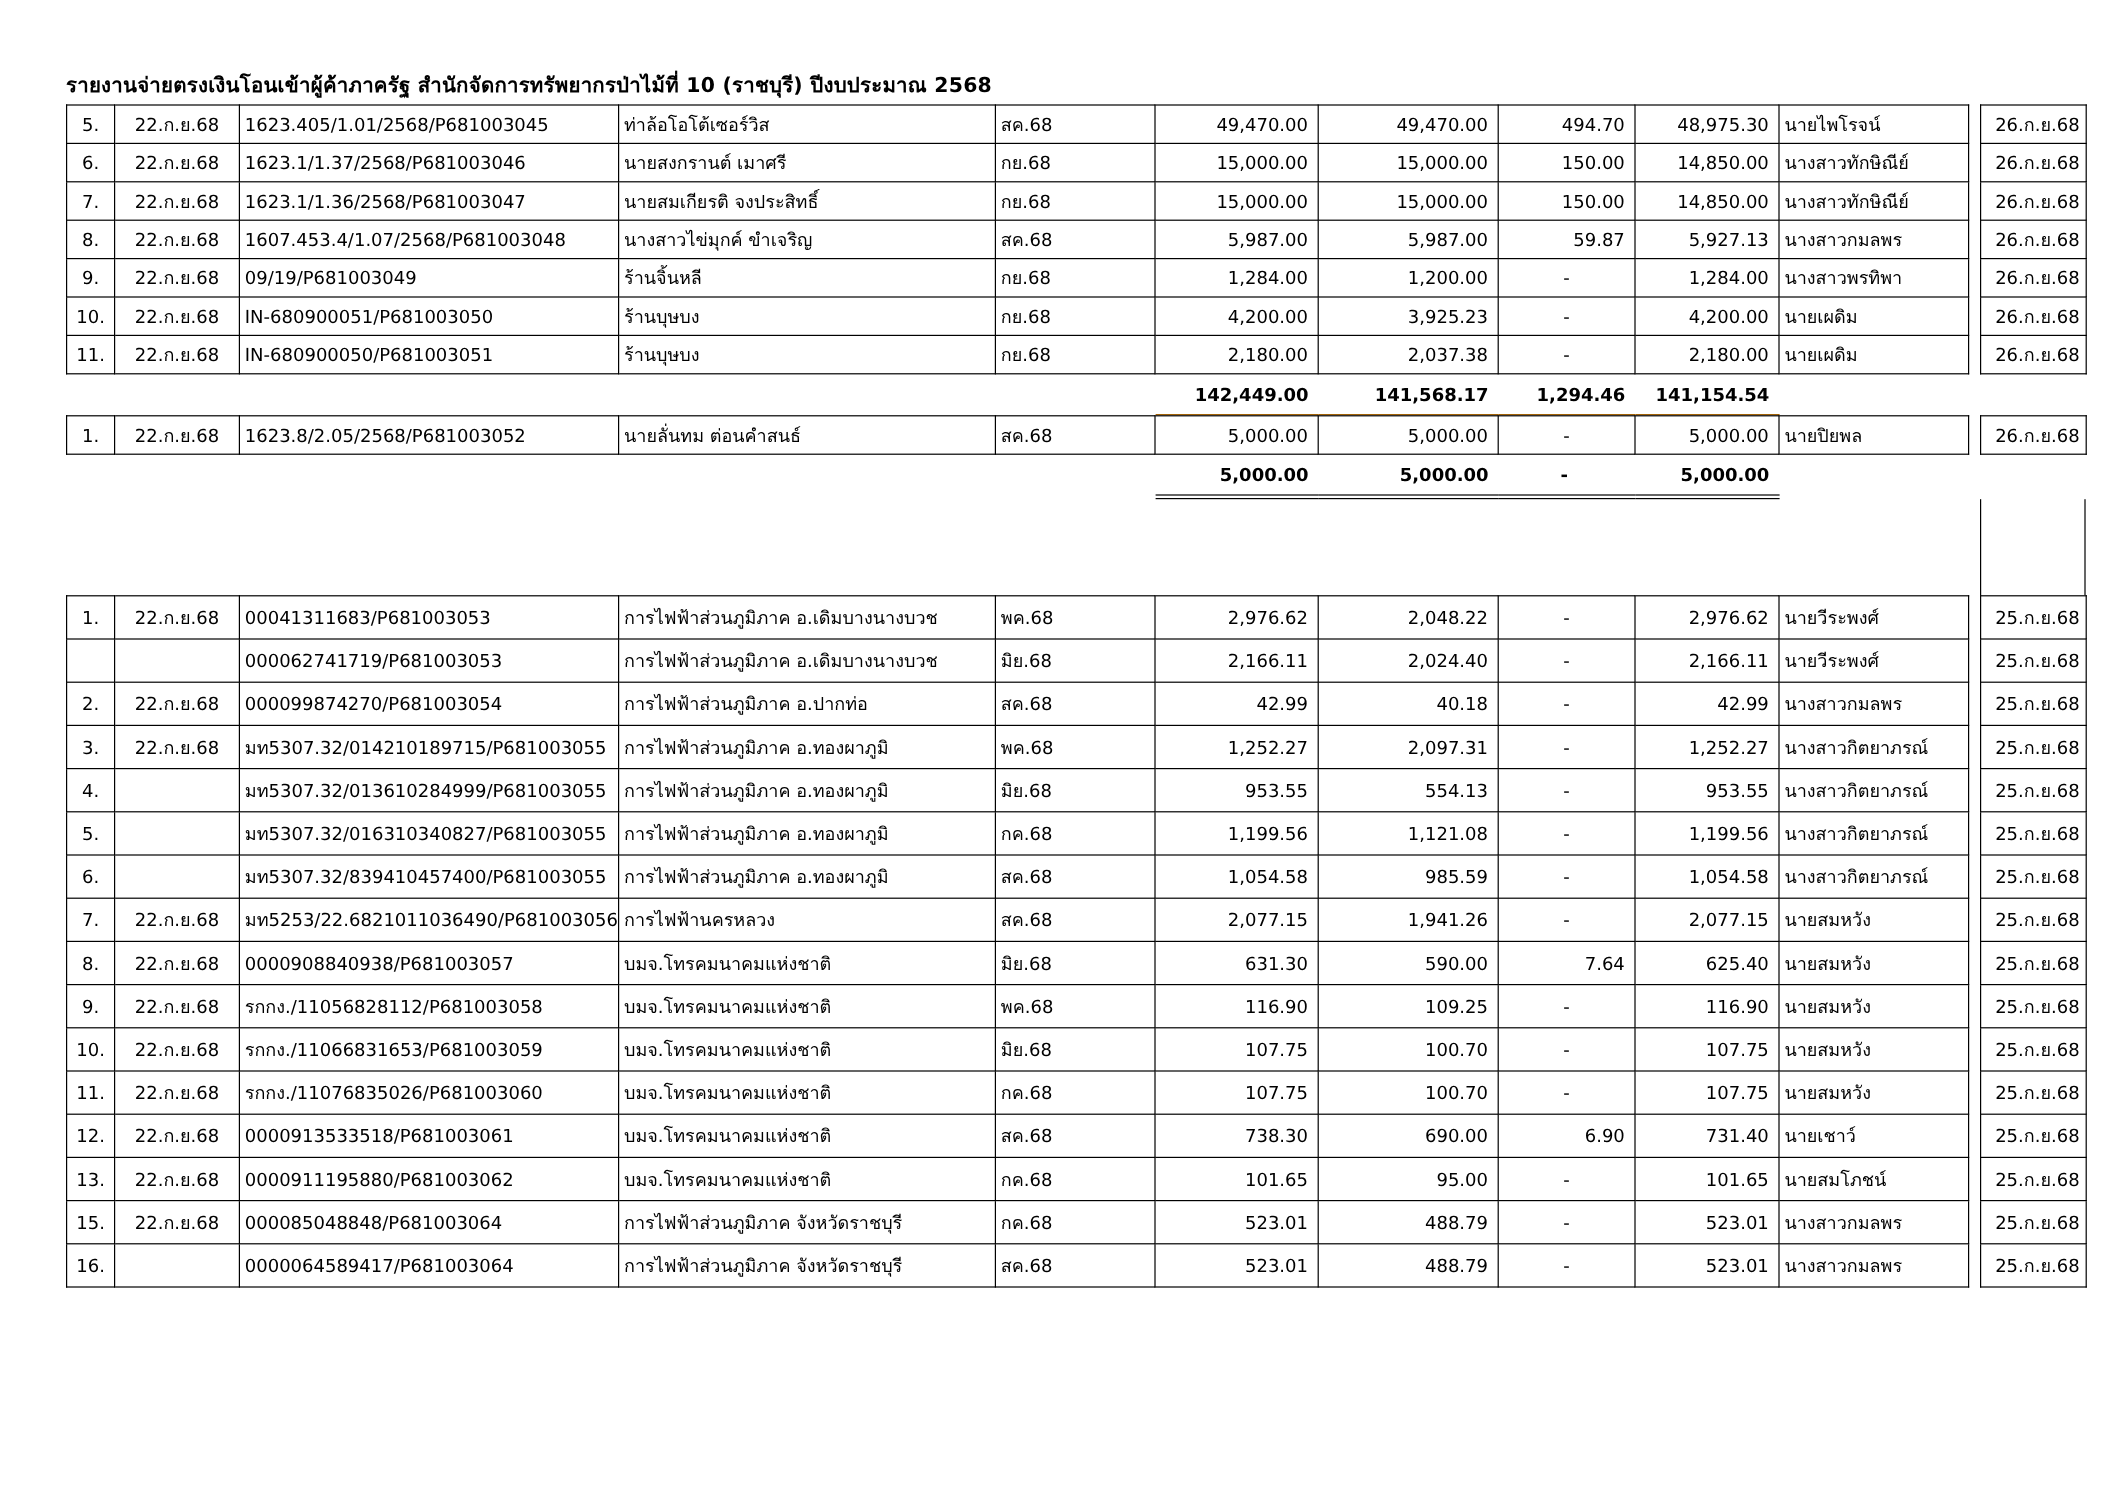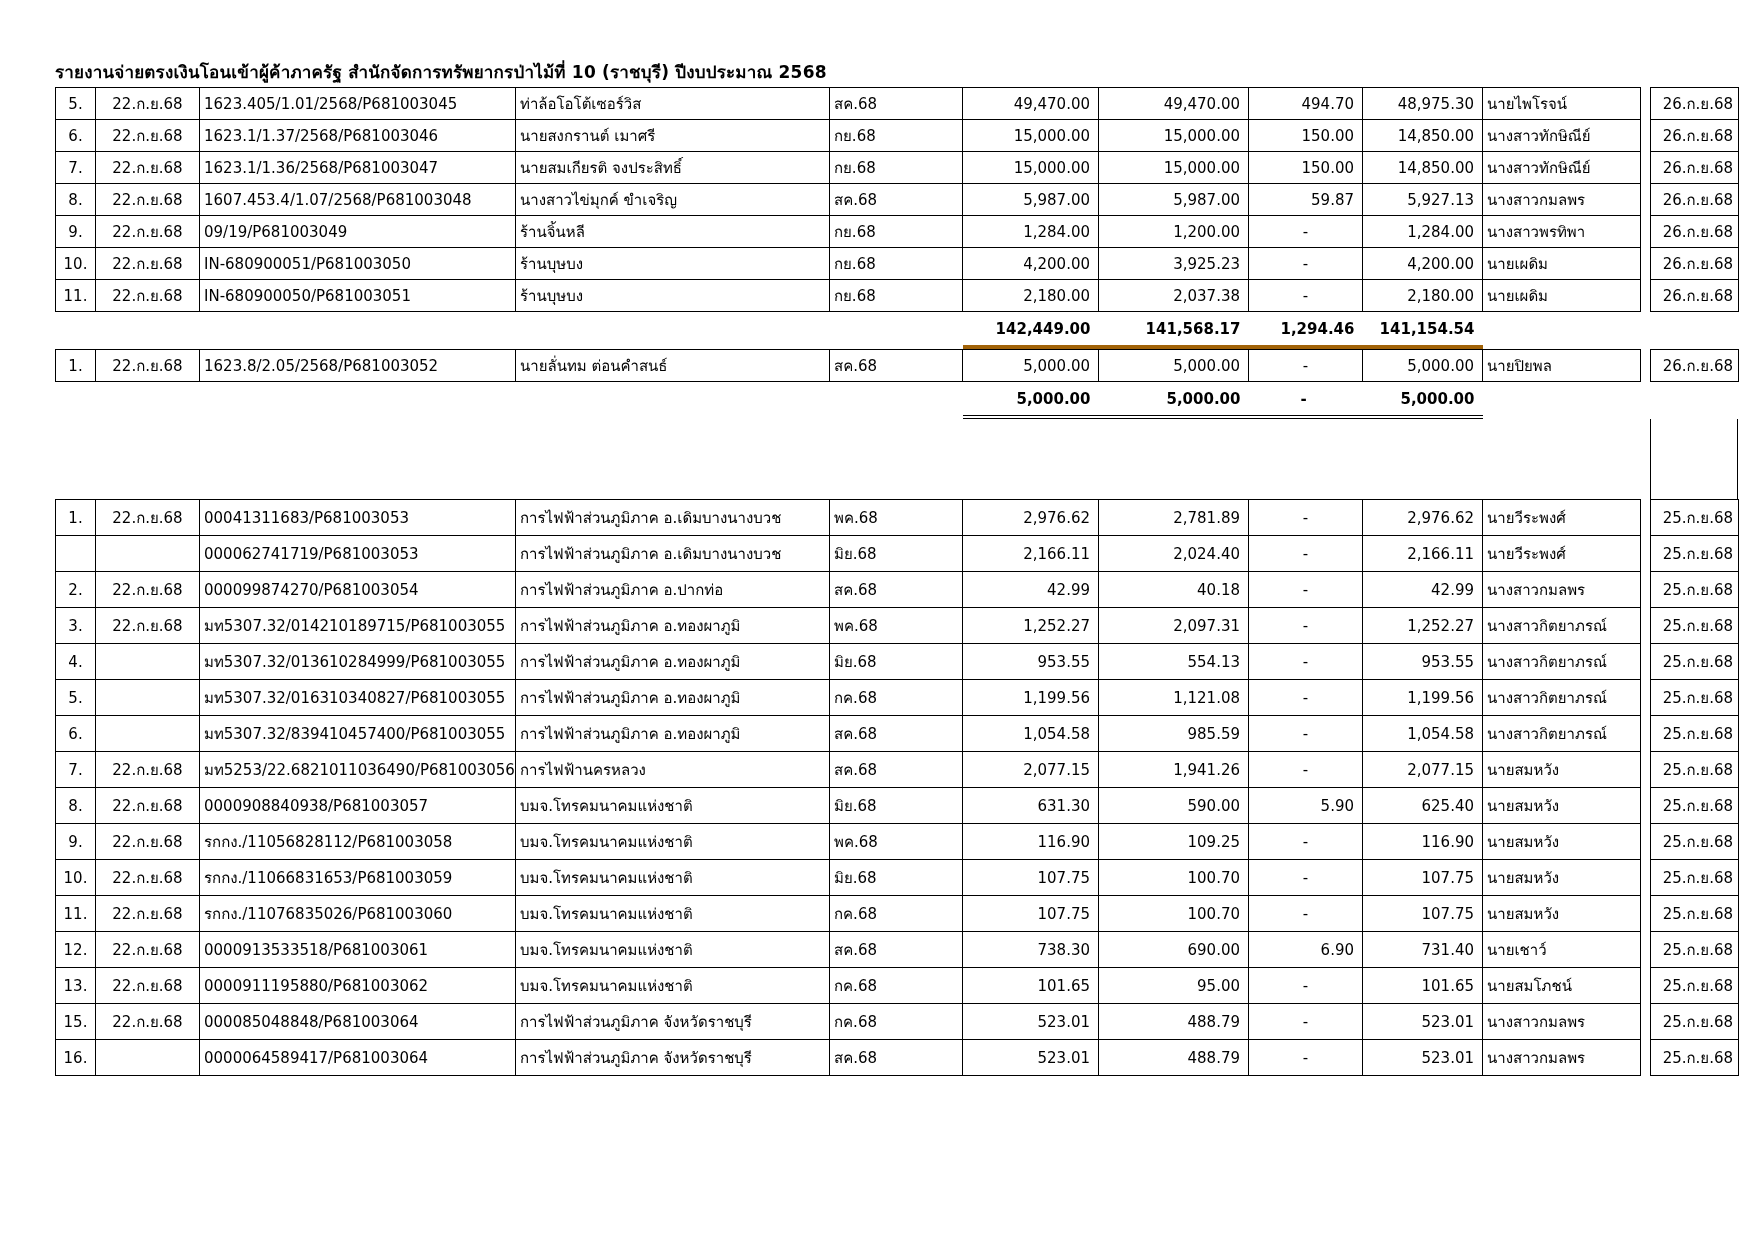--- a/index.html
+++ b/index.html
@@ -23,21 +23,21 @@
     white-space:nowrap;overflow:hidden;vertical-align:middle;
   }
   table.sec-c td{height:35px;}
   td.sp{border:none;}
   td.a-c{text-align:center;}
   td.a-r{text-align:right;padding-right:8px;}
   td.recv{text-align:right;padding-right:5px;}
   td.dash{text-align:center;padding-right:4px;}
   tfoot td{border:none;font-weight:bold;height:33px;}
   tfoot td.t-amt{text-align:right;padding-right:8px;}
-  tfoot.t-single td.t-amt{border-bottom:4px solid #a16207;}
+  tfoot.t-single td.t-amt{border-bottom:1px solid #a16207;}
   tfoot.t-double td.t-amt{border-bottom:4px double #000;}
   tfoot td.t-amt.dash{text-align:center;}
   .section-gap{position:relative;width:1683px;height:80px;}
   .recv-gap-lines{
     position:absolute;right:0;top:0;bottom:0;width:88px;box-sizing:border-box;
     border-left:1px solid #000;border-right:1px solid #000;
   }
   .footer{
     position:relative;width:1683px;border-bottom:1px solid #000;
     text-align:center;font-size:15px;padding:5px 0 5px 0;margin-top:2px;
@@ -245,21 +245,21 @@
         <col class="c-recv">
     </colgroup>
     <tbody>
         <tr class="data-row">
     <td class="a-c">1.</td>
     <td class="a-c">22.ก.ย.68</td>
     <td>00041311683/P681003053</td>
     <td>การไฟฟ้าส่วนภูมิภาค อ.เดิมบางนางบวช</td>
     <td>พค.68</td>
     <td class="a-r">2,976.62</td>
-    <td class="a-r">2,781.89</td>
+    <td class="a-r">2,048.22</td>
     <td class="a-r dash">-</td>
     <td class="a-r">2,976.62</td>
     <td>นายวีระพงศ์</td>
     <td class="sp"></td>
     <td class="recv">25.ก.ย.68</td>
   </tr>
         <tr class="data-row">
     <td class="a-c"></td>
     <td class="a-c"></td>
     <td>000062741719/P681003053</td>
@@ -358,21 +358,21 @@
     <td class="recv">25.ก.ย.68</td>
   </tr>
         <tr class="data-row">
     <td class="a-c">8.</td>
     <td class="a-c">22.ก.ย.68</td>
     <td>0000908840938/P681003057</td>
     <td>บมจ.โทรคมนาคมแห่งชาติ</td>
     <td>มิย.68</td>
     <td class="a-r">631.30</td>
     <td class="a-r">590.00</td>
-    <td class="a-r">5.90</td>
+    <td class="a-r">7.64</td>
     <td class="a-r">625.40</td>
     <td>นายสมหวัง</td>
     <td class="sp"></td>
     <td class="recv">25.ก.ย.68</td>
   </tr>
         <tr class="data-row">
     <td class="a-c">9.</td>
     <td class="a-c">22.ก.ย.68</td>
     <td>รกกง./11056828112/P681003058</td>
     <td>บมจ.โทรคมนาคมแห่งชาติ</td>

